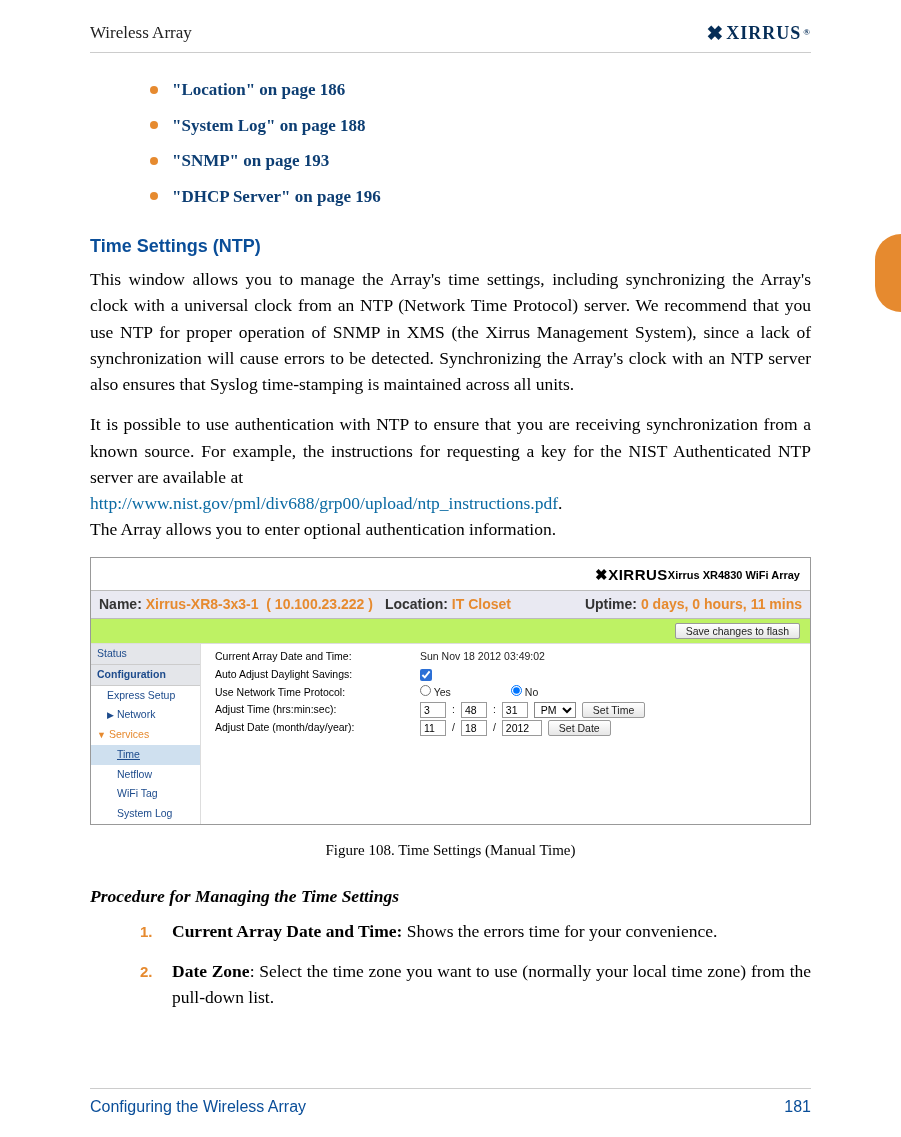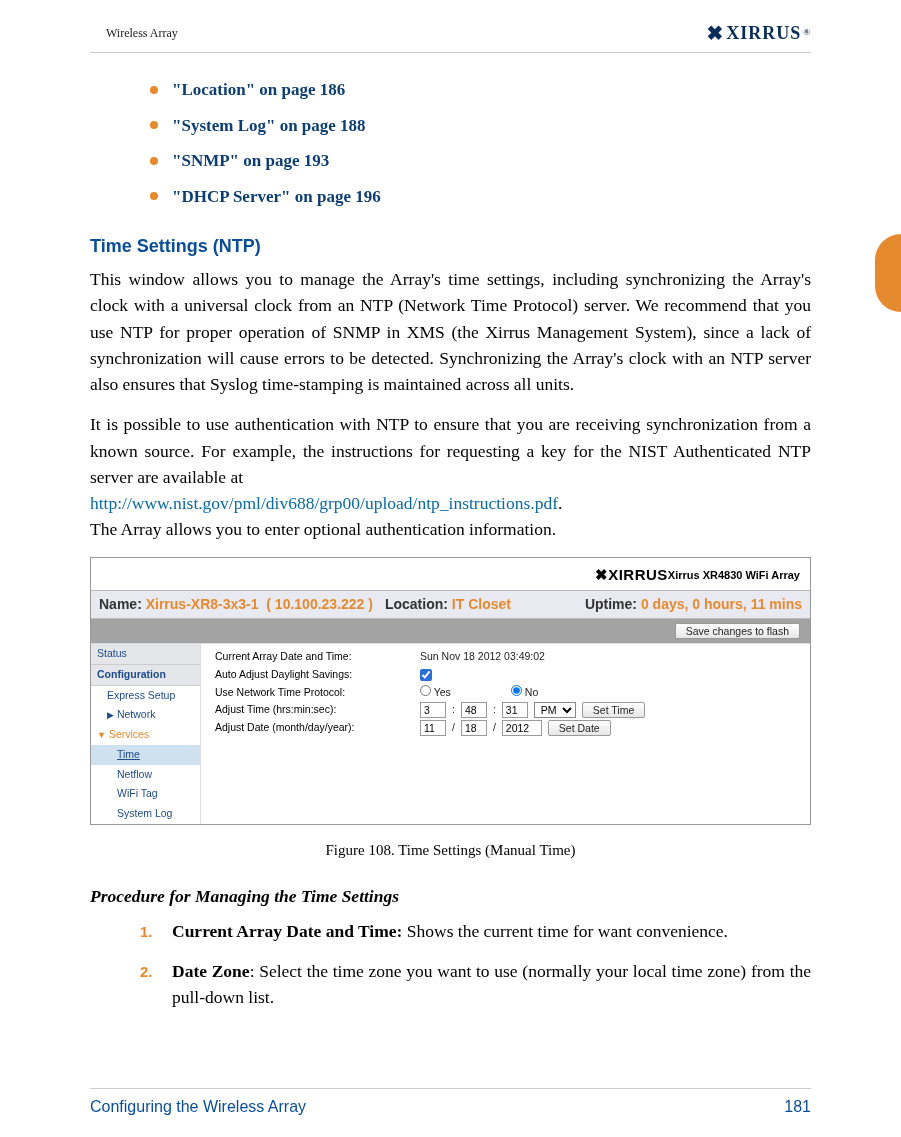--- a/index.html
+++ b/index.html
@@ -18,21 +18,21 @@
     position: relative;
   }
   .header {
     display: flex;
     justify-content: space-between;
     align-items: center;
     border-bottom: 1px solid #ccc;
     padding-bottom: 4px;
     margin-bottom: 24px;
   }
-  .header-left { font-size: 12px; color: #222; margin-left: 16px; }
+  .header-left { font-size: 17px; color: #222; }
   .logo { font-size: 18px; font-weight: 900; letter-spacing: 1px; color:#052d57; display:flex; align-items:center; gap:2px;}
   .logo .xdot { font-size:20px; }
   .bullet-list { padding-left: 60px; margin-bottom: 18px;}
   .bullet-item {
     display: flex;
     align-items: center;
     gap: 14px;
     margin-bottom: 10px;
     font-weight: 700;
     color: #0d3e73;
@@ -85,21 +85,21 @@
     gap:12px;
     font-size:14px;
     color:#333;
     align-items:center;
   }
   .fig-infobar .iv { color:#e68a2f; font-weight:600;}
   .fig-infobar .lbl { font-weight:600; color:#333;}
   .fig-save-row {
     display:flex; justify-content:flex-end; padding:4px 10px;
     border-bottom:1px solid #ddd;
-    background:#a3a3a3;
+    background:#bef264;
   }
   .wbtn {
     background: linear-gradient(#fff,#e6e6e6);
     border:1px solid #9a9a9a; border-radius:2px;
     font-size:10.5px; padding:1px 10px;
     color:#222;
   }
   .fig-body { display:flex; }
   .fig-side {
     width: 110px; border-right:1px solid #ddd;
@@ -254,21 +254,21 @@
       </div>
     </div>
     <div class="figure-caption">Figure 108. Time Settings (Manual Time)</div>
   </div>
 
   <div class="subheading">Procedure for Managing the Time Settings</div>
 
   <div class="proc">
     <div class="proc-item">
       <div class="proc-num">1.</div>
-      <div class="proc-body"><b>Current Array Date and Time:</b><span> Shows the current time for want convenience.</span></div>
+      <div class="proc-body"><b>Current Array Date and Time:</b><span> Shows the errors time for your convenience.</span></div>
     </div>
     <div class="proc-item">
       <div class="proc-num">2.</div>
       <div class="proc-body"><b>Date Zone</b><span>: Select the time zone you want to use (normally your local time zone) from the pull-down list.</span></div>
     </div>
   </div>
 
 </div>
 
 <div class="footer">

